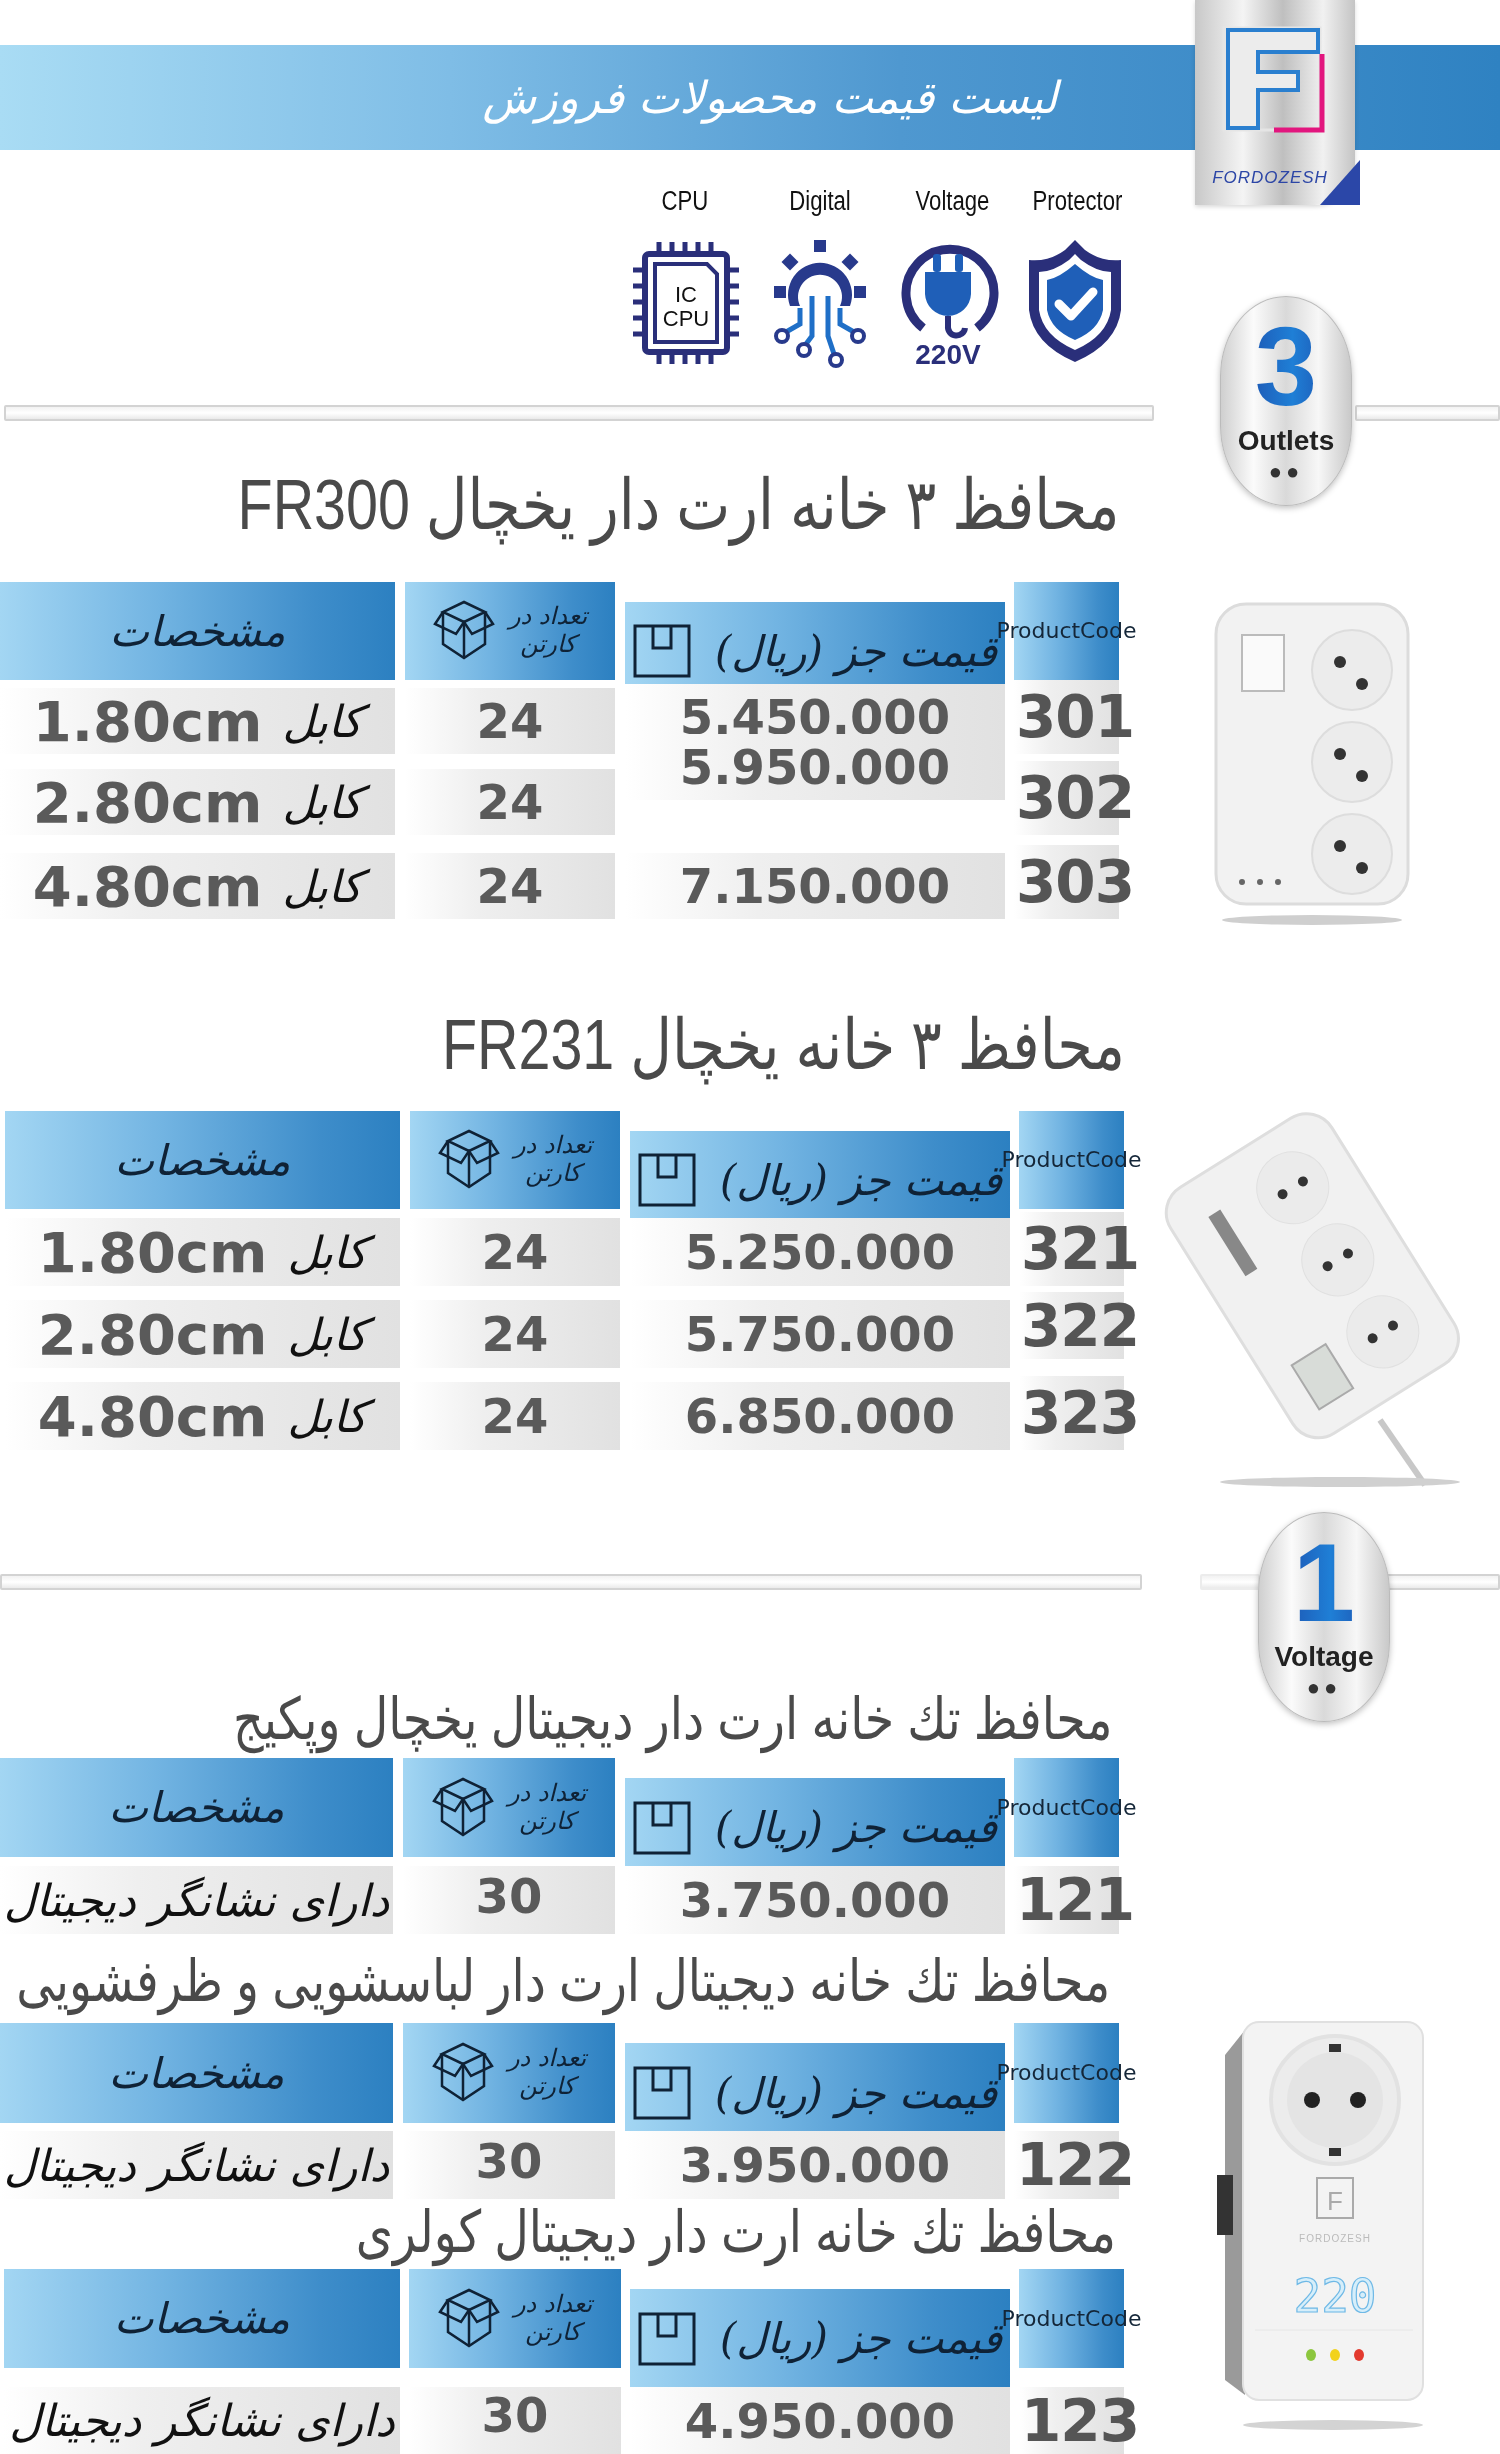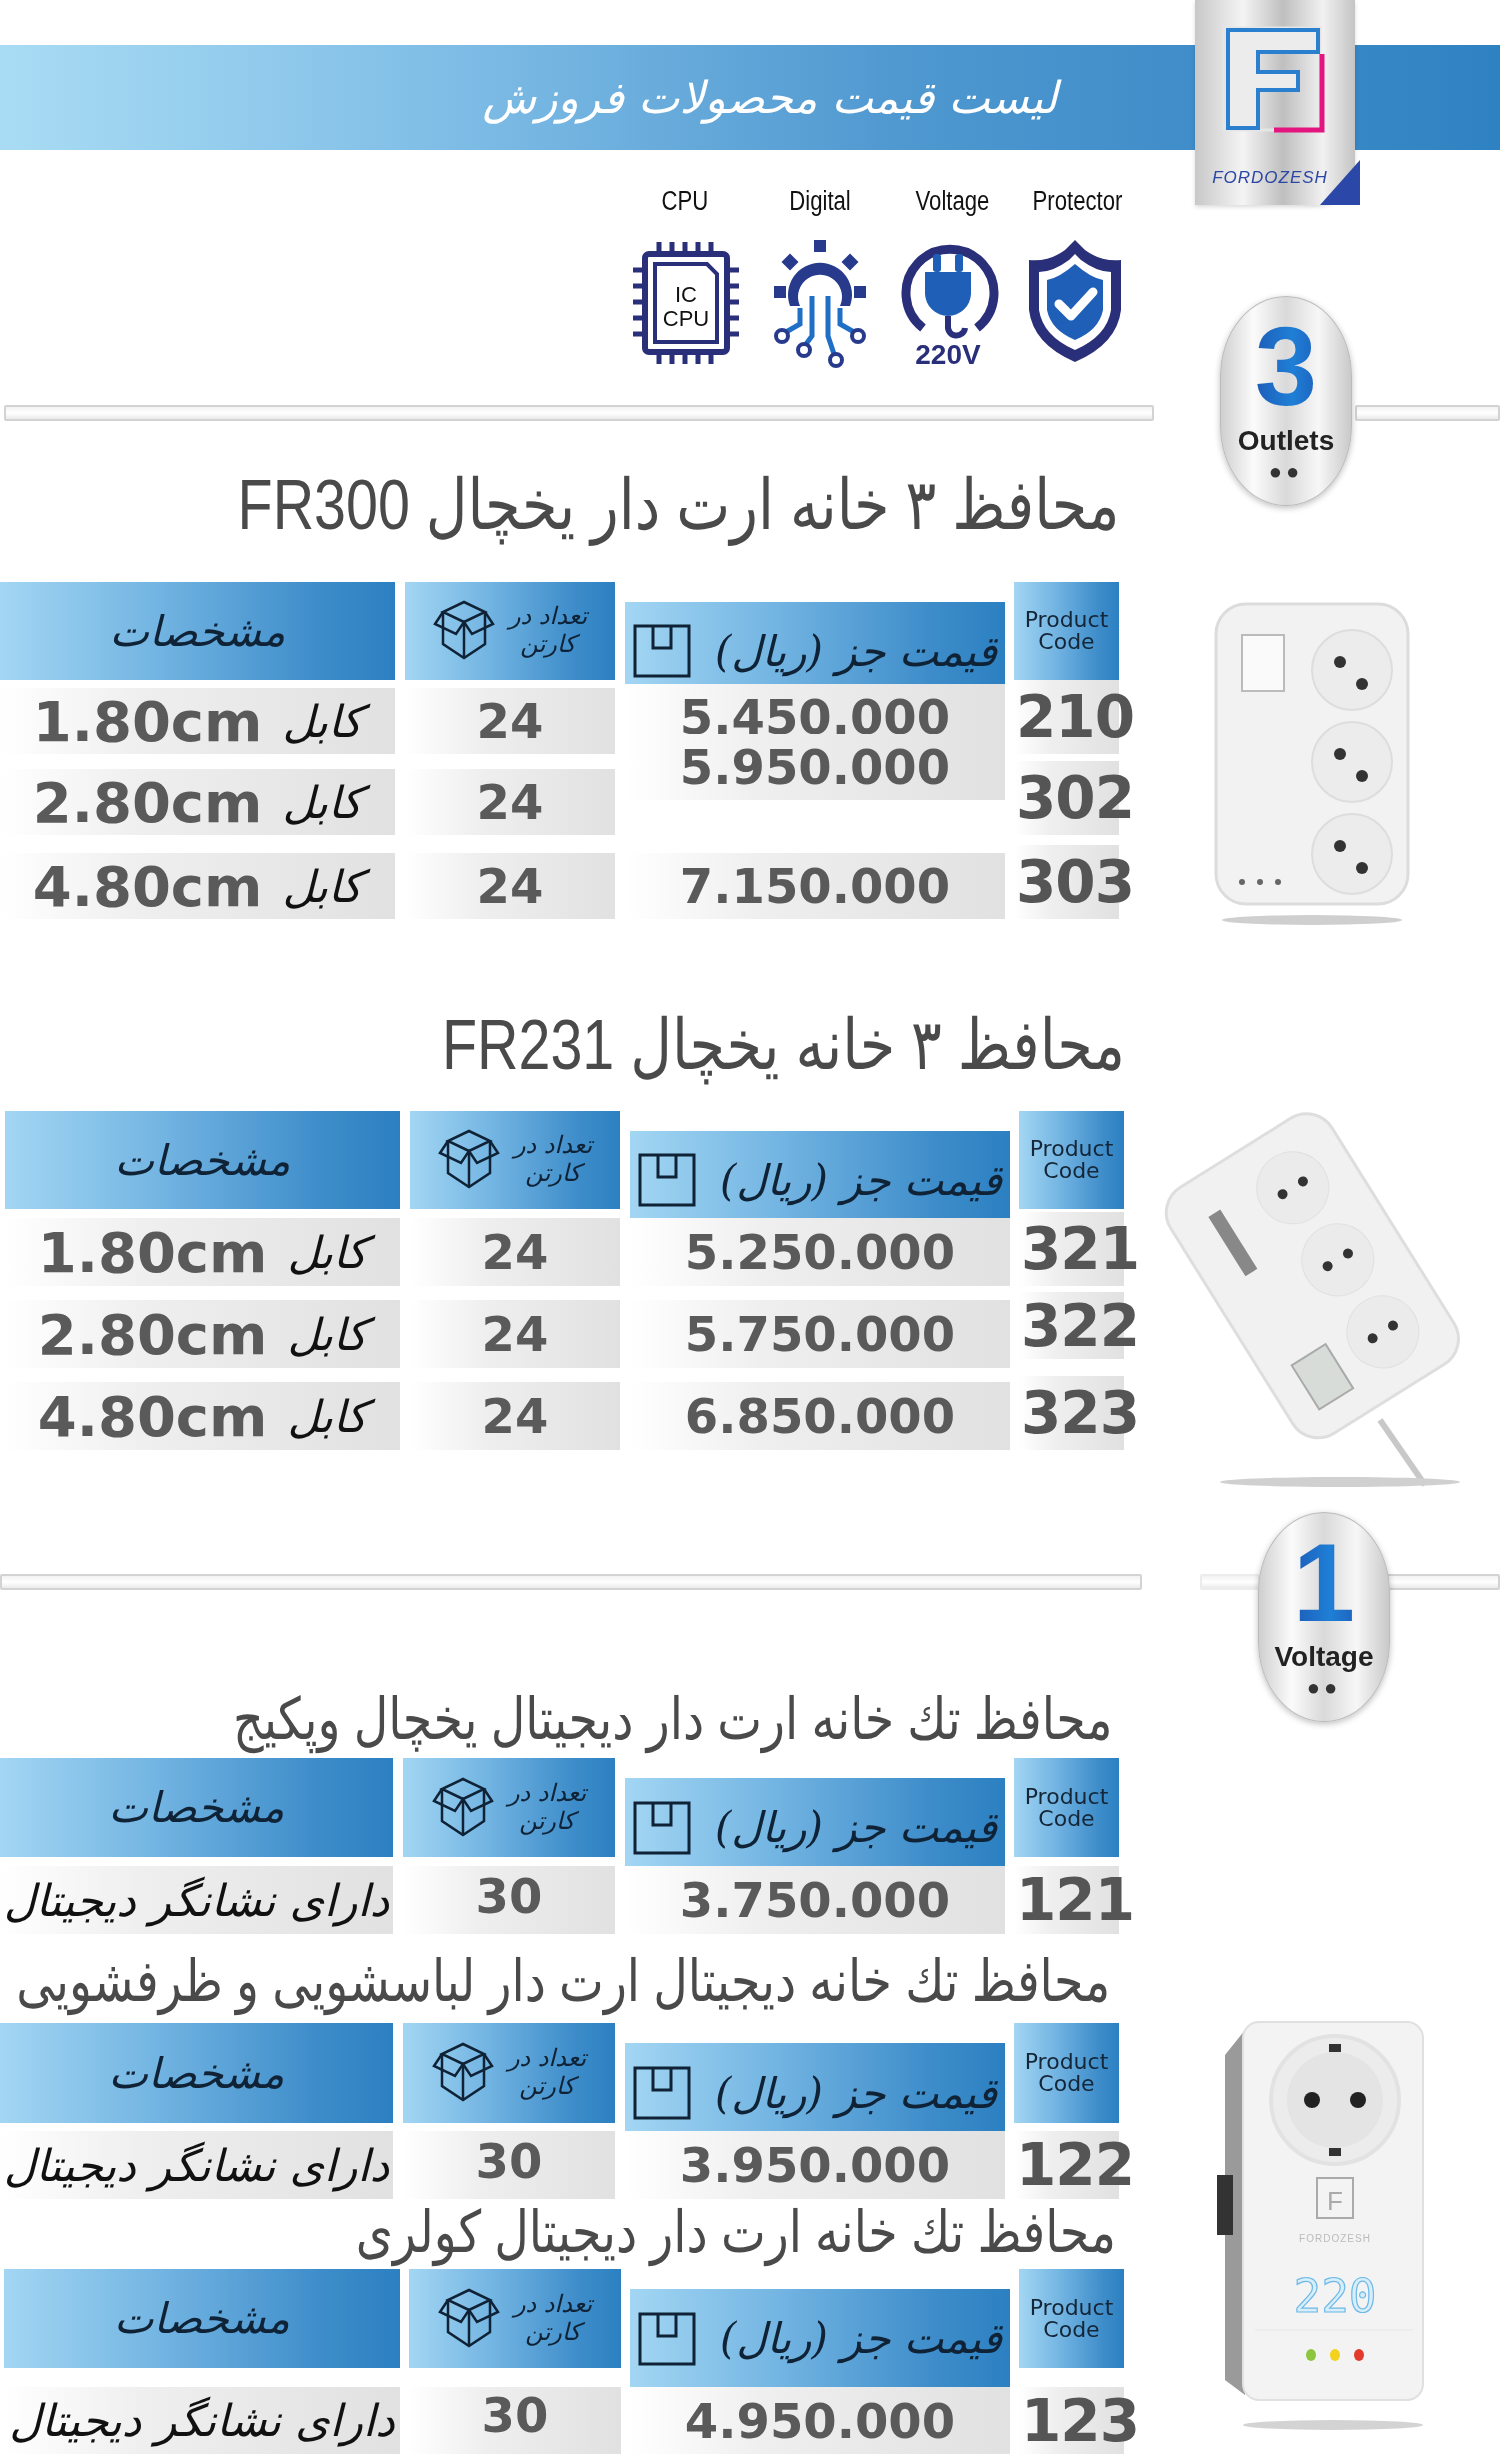--- a/index.html
+++ b/index.html
@@ -43,21 +43,21 @@
   .ptitle { font-family: "Liberation Sans Narrow", "Liberation Sans", sans-serif; font-size: 70px; color: #4a4a4a; direction: rtl; white-space: nowrap; transform: scaleX(.82); transform-origin: right center; line-height: 1; }
   .ptitle.small { font-size: 58px; }
 
   
   .th { background: linear-gradient(90deg, #a3d6f3 0%, #72b4e2 40%, #3e8dca 80%, #2c80c1 100%); display: flex; align-items: center; justify-content: center; color: #0f2236; }
   .th-spec { font-family: "DejaVu Serif", serif; font-style: italic; font-size: 42px; direction: rtl; }
   .th-qty { gap: 14px; }
   .th-qty .lbl { font-family: "DejaVu Serif", serif; font-style: italic; font-size: 24px; direction: rtl; text-align: center; line-height: 1.15; }
   .th-price { gap: 24px; margin-top: 20px; }
   .th-price .lbl { font-family: "DejaVu Serif", serif; font-style: italic; font-size: 42px; direction: rtl; }
-  .th-code { font-family: "DejaVu Sans", sans-serif; font-size: 22px; line-height: 1.0; text-align: center; color: #142638; flex-direction: column; }
+  .th-code { font-family: "DejaVu Sans", sans-serif; font-size: 22px; line-height: 1.0; text-align: center; color: #142638; flex-direction: row; }
   .td { background: linear-gradient(90deg, #ffffff 0%, #efefef 35%, #e1e1e1 100%); display: flex; align-items: center; justify-content: center; color: #5a5a5a; }
   .td-num { font-family: "DejaVu Sans", sans-serif; font-size: 48px; font-weight: bold; }
   .td-code { font-family: "DejaVu Sans", sans-serif; font-size: 58px; font-weight: bold; color: #555; letter-spacing: -1px; justify-content: flex-start; padding-left: 2px; }
   .td-spec { gap: 20px; }
   .td-spec .cable { font-family: "DejaVu Serif", serif; font-style: italic; font-size: 44px; color: #111; direction: rtl; }
   .td-spec .len { font-family: "DejaVu Sans", sans-serif; font-size: 56px; font-weight: bold; color: #5a5a5a; }
   .td-feat { font-family: "DejaVu Serif", serif; font-style: italic; font-size: 44px; color: #111; direction: rtl; }
 
   
   .prod { position: absolute; }
@@ -175,21 +175,21 @@
   <div>Product</div>
     <div>Code</div>
 </div>
 
 <div class="abs td td-spec" style="left:0;top:688px;width:395px;height:66px;">
     <span class="len">1.80cm</span>
     <span class="cable">کابل</span>
   </div>
 <div class="abs td td-num" style="left:405px;top:688px;width:210px;height:66px;">24</div>
 <div class="abs td td-num" style="left:625px;top:684px;width:380px;height:66px;">5.450.000</div>
-<div class="abs td td-code" style="left:1014px;top:680px;width:105px;height:74px;">210</div>
+<div class="abs td td-code" style="left:1014px;top:680px;width:105px;height:74px;">301</div>
 
 <div class="abs td td-spec" style="left:0;top:769px;width:395px;height:66px;">
     <span class="len">2.80cm</span>
     <span class="cable">کابل</span>
   </div>
 <div class="abs td td-num" style="left:405px;top:769px;width:210px;height:66px;">24</div>
 <div class="abs td td-num" style="left:625px;top:734px;width:380px;height:66px;">5.950.000</div>
 <div class="abs td td-code" style="left:1014px;top:761px;width:105px;height:74px;">302</div>
 
 <div class="abs td td-spec" style="left:0;top:853px;width:395px;height:66px;">

